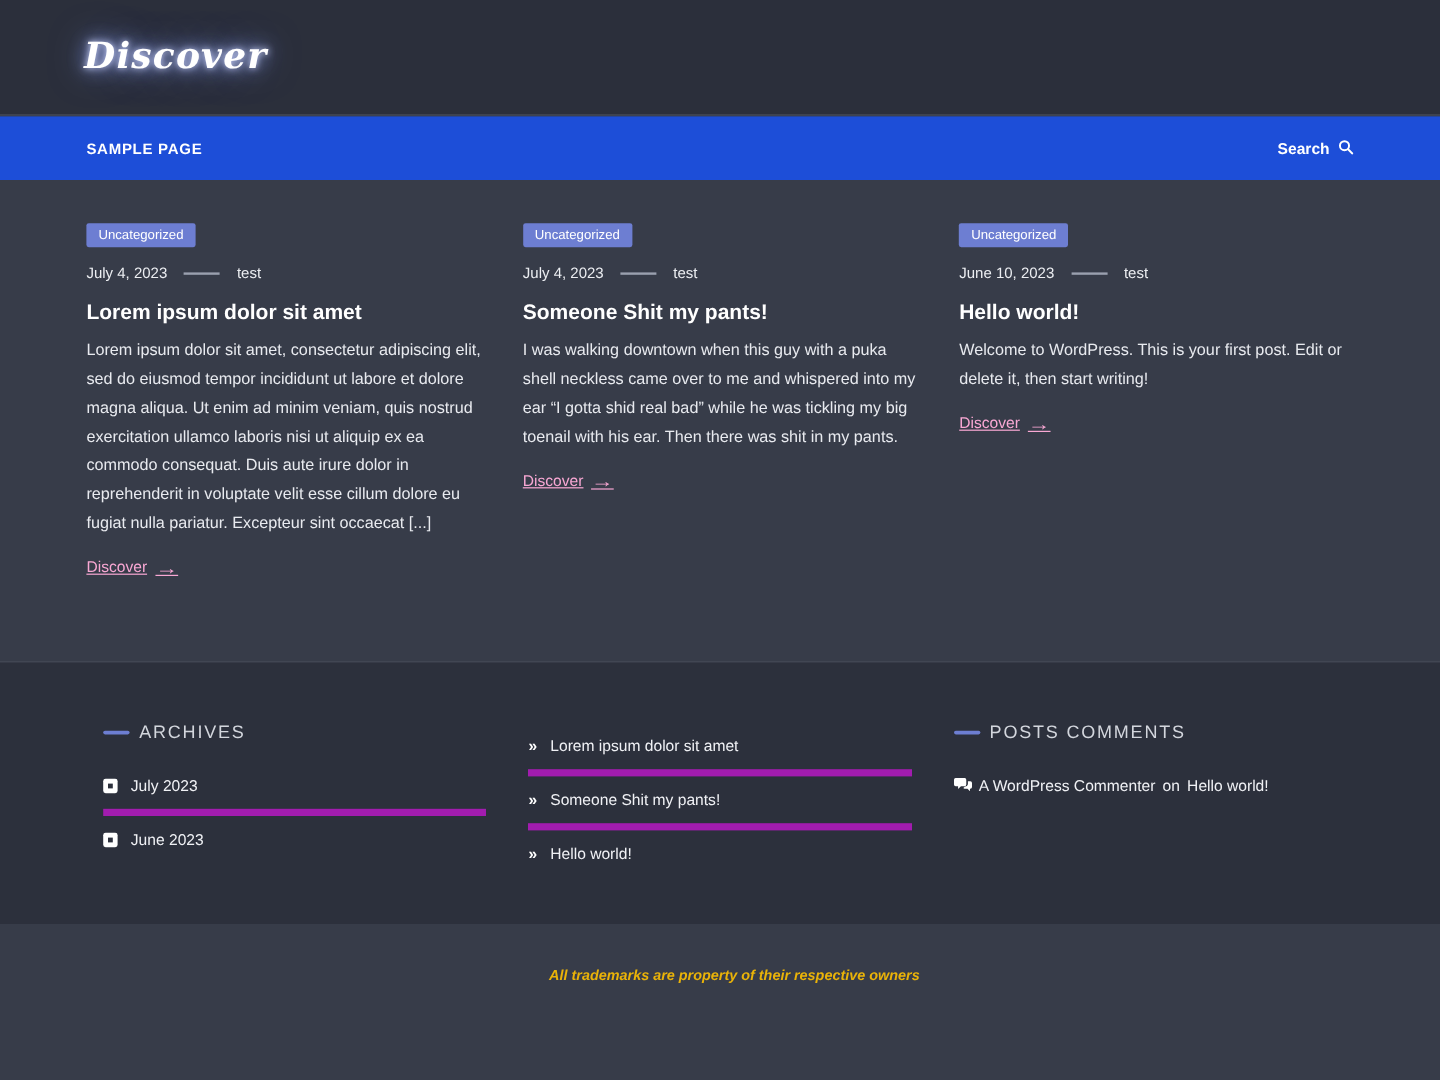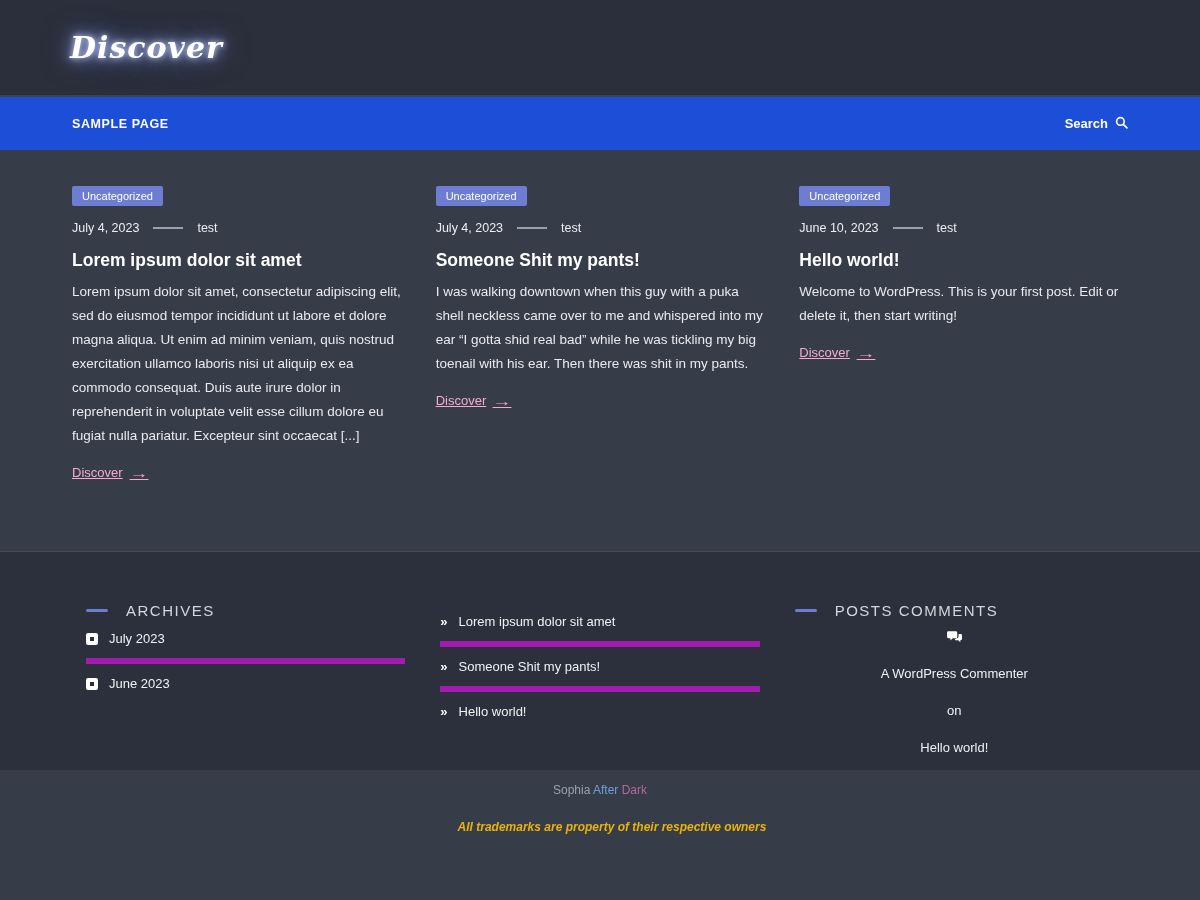--- a/index.html
+++ b/index.html
@@ -56,36 +56,36 @@
     margin-top:17px; color:#f9a8d4; font-size:13px; cursor:pointer;text-decoration:underline;
   }
   .discover .arr { display:inline-block; transform:scaleX(1.35); font-size:14px; }
   
   .footer {
     height:219px; background:#2c303c; border-top:1px solid #474c59;
     padding:50px 86px 0;
     display:grid; grid-template-columns:repeat(3,1fr); gap:35px;
   }
   .widget-title {
-    display:flex; align-items:center; gap:18px;
-    color:#d3d6dd; font-size:15px; letter-spacing:1.5px; margin-bottom:0;
+    display:flex; align-items:center; gap:8px;
+    color:#d3d6dd; font-size:15px; letter-spacing:1.5px; margin-bottom:16px;
   }
   .dash { width:22px; height:3px; background:#6d7ed2; border-radius:2px; }
   .w-item {
     display:flex; align-items:center; gap:11px;
     padding:12px 0; border-bottom:6px solid #a21caf;
     color:#f0f1f5; font-size:13px; cursor:pointer;
   }
   .w-item.last { border-bottom:none; }
   .cal-icon { width:12px; height:12px; background:#ffffff; border-radius:2px; position:relative; flex:0 0 auto; }
   .cal-icon::after { content:""; position:absolute; left:4px; top:4px; width:4px; height:4px; background:#2c303c; }
   .chev { color:#ffffff; font-weight:bold; font-size:13px; }
   .comment-row {
-    display:flex; align-items:center; gap:22px;
-    padding:12px 0; color:#f0f1f5; font-size:13px;flex-direction:column;
+    display:flex; align-items:center; gap:6px;
+    padding:12px 0; color:#f0f1f5; font-size:13px;
   }
   .link-span { cursor:pointer; }
   
   .bottom { height:130px; background:#373c49; text-align:center; padding-top:13px; }
   .credit { font-size:12px; color:#9aa1ad; }
   .credit .after { color:#6f9fd8; cursor:pointer; }
   .credit .dark { color:#b06a9b; cursor:pointer; }
   .tagline { margin-top:23px; font-size:12px; font-style:italic; font-weight:bold; color:#eab308;padding-left:24px; }
 </style>
 </head>
@@ -203,19 +203,14 @@
       </span>
       <span class="link-span">A WordPress Commenter</span>
       <span>on</span>
       <span class="link-span">Hello world!</span>
     </div>
   </div>
 
 </div>
 
 <div class="bottom">
-  <div class="credit">
-    <span>Sophia</span>
-    <span class="after">After</span>
-    <span class="dark">Dark</span>
-  </div>
   <div class="tagline">All trademarks are property of their respective owners</div>
 </div>
 
 </body></html>

